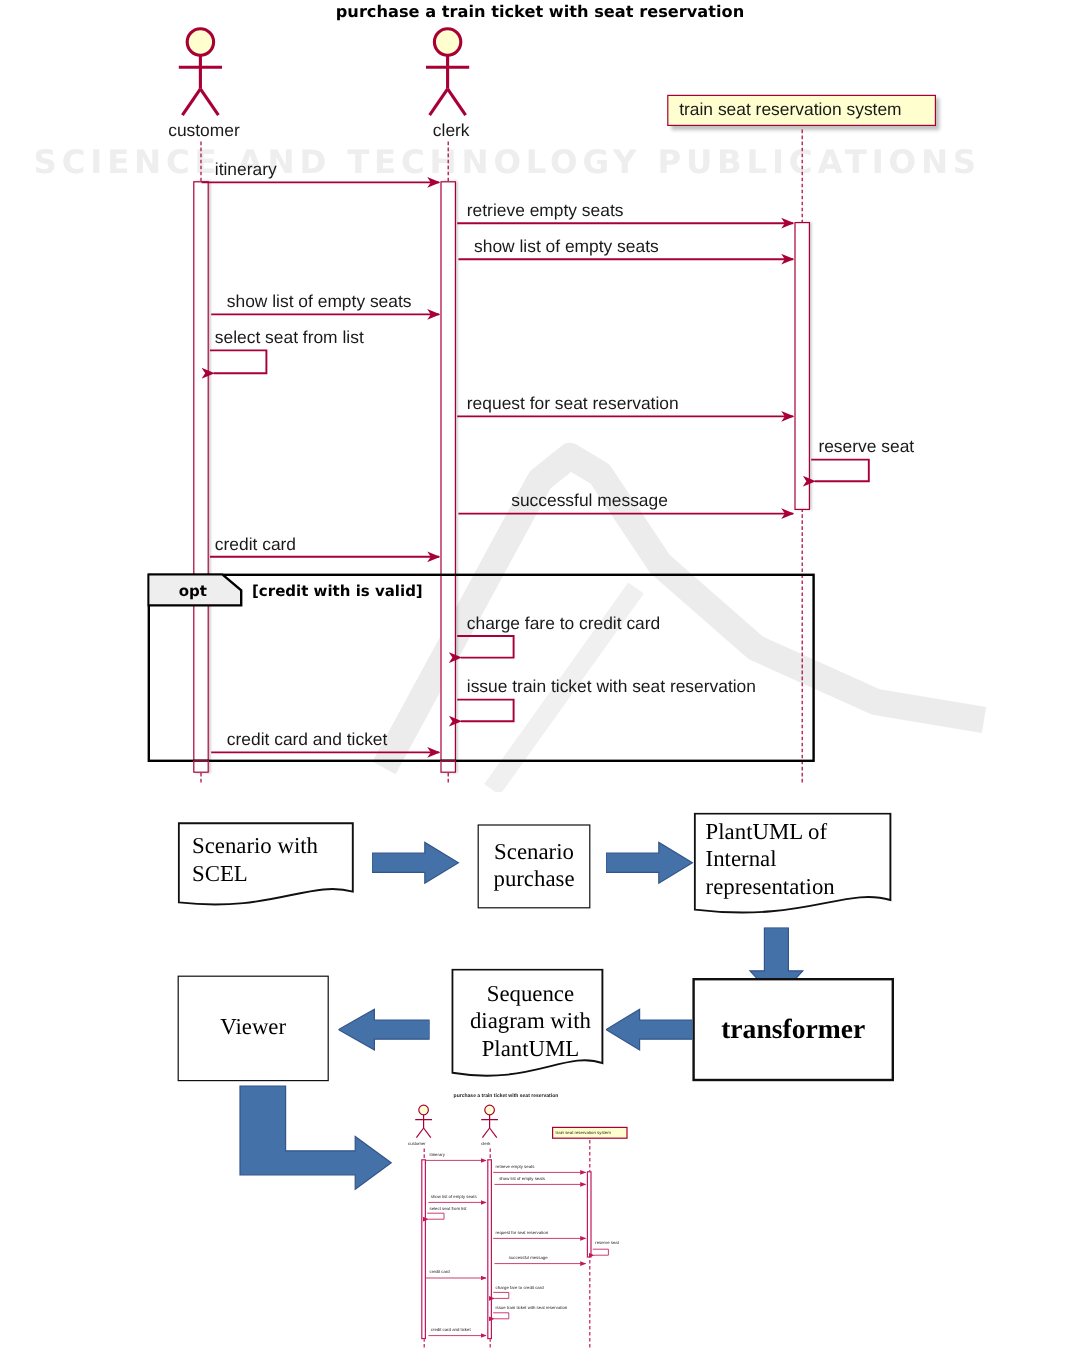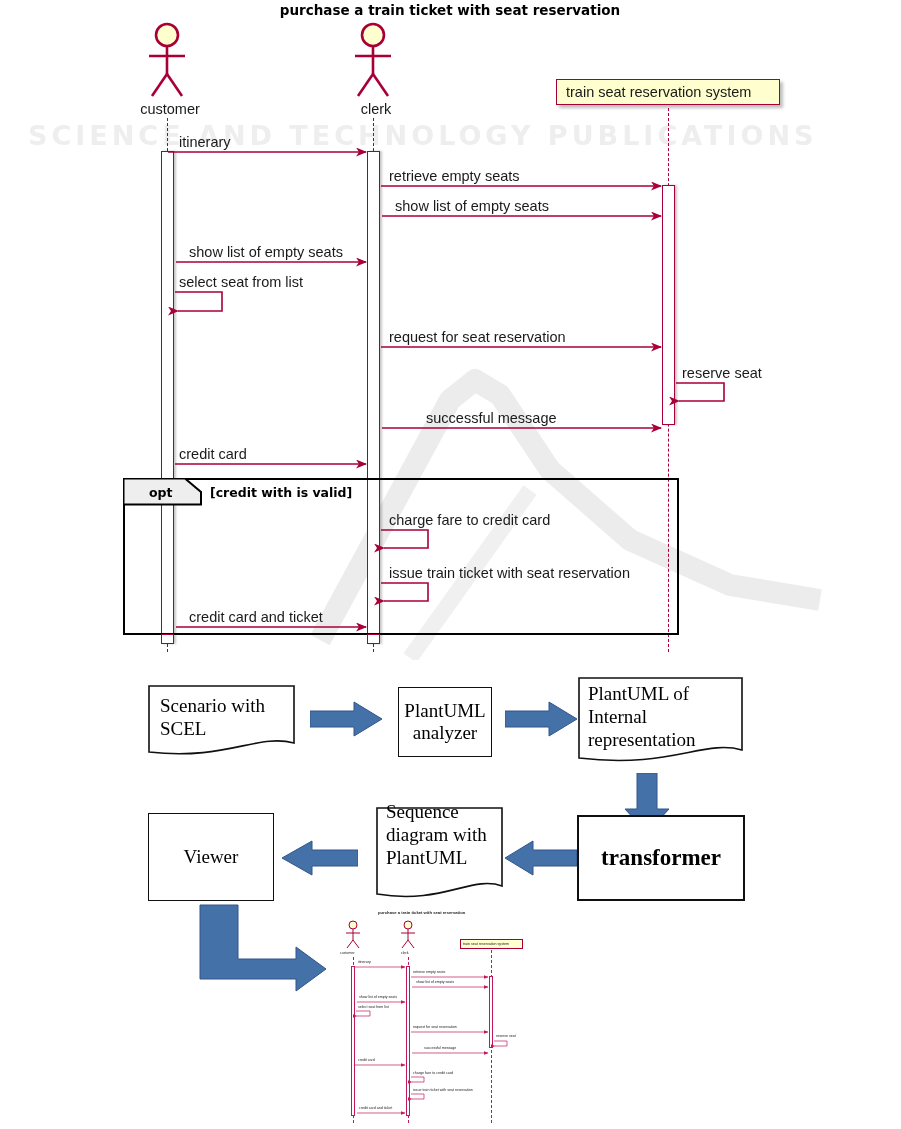--- a/index.html
+++ b/index.html
@@ -176,21 +176,21 @@
     <path d="M1 1 L146 1 L146 58 C110 48 78 76 1 67 z" fill="#fff" stroke="#101010" stroke-width="1.6"></path>
   </svg>
   <div class="doc-text" style="left:160px;top:40px;width:128px;">Scenario with SCEL</div>
 
   <svg style="position:absolute;left:310px;top:45px;" width="74" height="38">
     <path d="M0 11 L44 11 L44 2 L72 19 L44 36 L44 27 L0 27 z" fill="#4472A8" stroke="#33558a" stroke-width="1"></path>
   </svg>
 
   <div class="fbox center" style="left:398px;top:32px;width:94px;height:70px;
        text-align:center;">
-    <span>PlantUML analyzer</span>
+    <span>Scenario purchase</span>
   </div>
 
   <svg style="position:absolute;left:505px;top:45px;" width="74" height="38">
     <path d="M0 11 L44 11 L44 2 L72 19 L44 36 L44 27 L0 27 z" fill="#4472A8" stroke="#33558a" stroke-width="1"></path>
   </svg>
 
   <svg style="position:absolute;left:578px;top:22px;" width="166" height="92">
     <path d="M1 1 L164 1 L164 73 C126 62 92 92 1 81 z" fill="#fff" stroke="#101010" stroke-width="1.6"></path>
   </svg>
   <div class="doc-text" style="left:588px;top:28px;width:150px;">PlantUML of Internal representation</div>
@@ -203,21 +203,21 @@
     <span>transformer</span>
   </div>
 
   <svg style="position:absolute;left:505px;top:184px;" width="72" height="38">
     <path d="M72 11 L28 11 L28 2 L0 19 L28 36 L28 27 L72 27 z" fill="#4472A8" stroke="#33558a" stroke-width="1"></path>
   </svg>
 
   <svg style="position:absolute;left:376px;top:152px;" width="128" height="98">
     <path d="M1 1 L126 1 L126 79 C96 68 66 98 1 87 z" fill="#fff" stroke="#101010" stroke-width="1.6"></path>
   </svg>
-  <div class="doc-text" style="left:386px;top:146px;width:112px;">Sequence diagram with PlantUML</div>
+  <div class="doc-text" style="left:386px;top:163px;width:112px;text-align:center;">Sequence diagram with PlantUML</div>
 
   <svg style="position:absolute;left:282px;top:184px;" width="76" height="38">
     <path d="M76 11 L30 11 L30 2 L0 19 L30 36 L30 27 L76 27 z" fill="#4472A8" stroke="#33558a" stroke-width="1"></path>
   </svg>
 
   <div class="fbox center" style="left:148px;top:158px;width:126px;height:88px;">
     <span>Viewer</span>
   </div>
 
   <svg style="position:absolute;left:190px;top:248px;" width="140" height="90">

